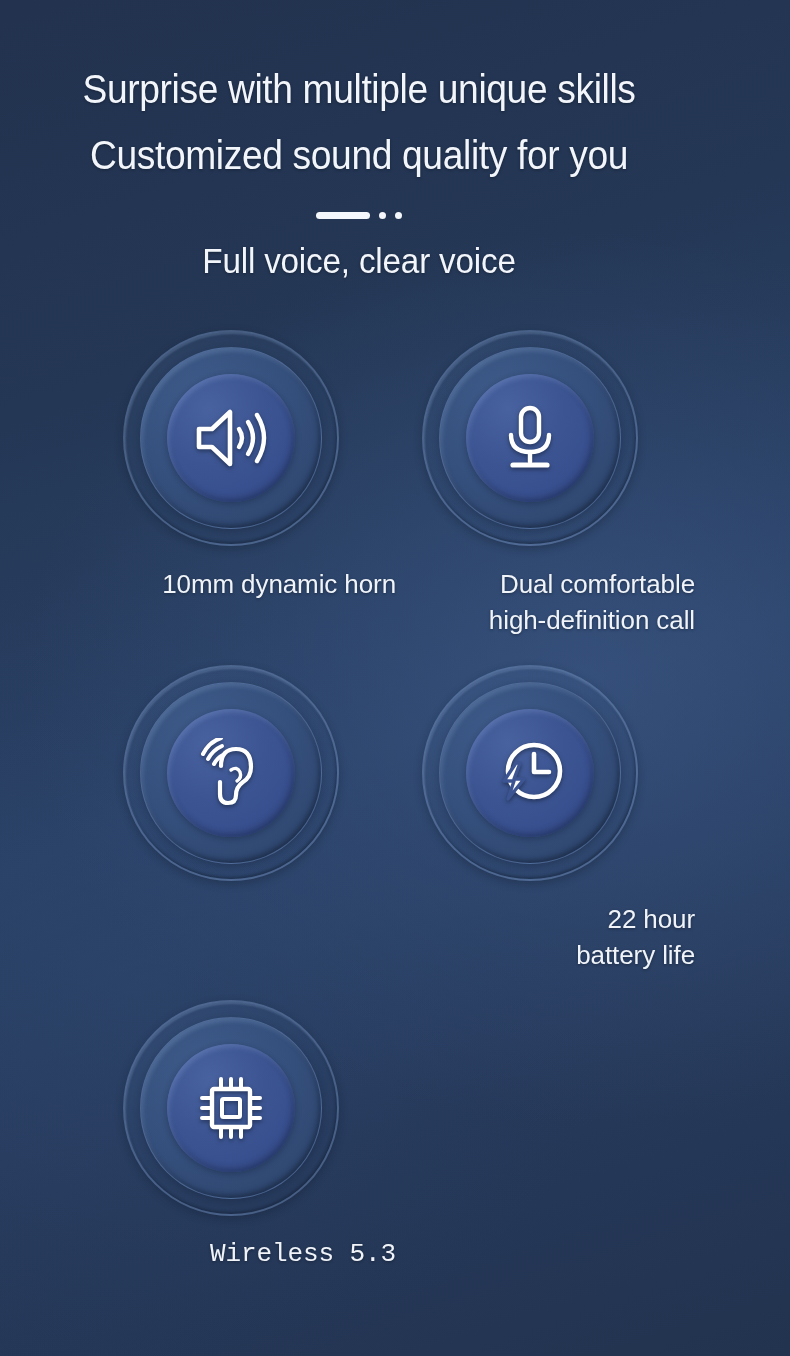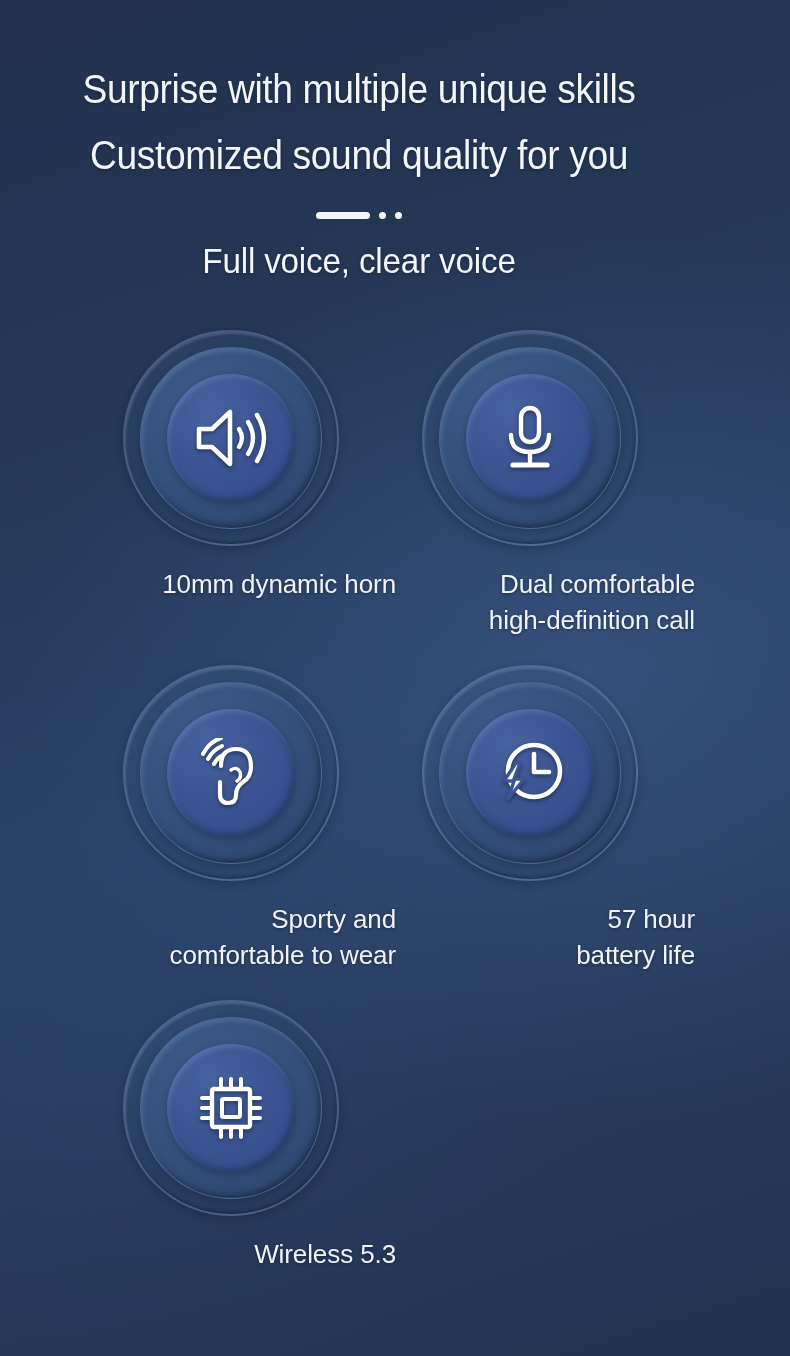--- a/index.html
+++ b/index.html
@@ -89,21 +89,21 @@
   }
   .feature {
     position: absolute;
     width: 330px;
     text-align: right;
   }
   .feature.col-left  { left: 66px; }
   .feature.col-right { left: 365px; }
   .feature.row-1 { top: 0px; }
   .feature.row-2 { top: 335px; }
-  .feature.row-3 { top: 670px; }
+  .feature.row-3 { top: 670px; font-family: Liberation Mono, monospace; }
 
   
   .badge {
     position: relative;
     width: 216px;
     height: 216px;
     margin: 0 auto;
   }
   .ring-outer {
     position: absolute;
@@ -222,37 +222,35 @@
         <div class="ring-inner">
           <svg width="68" height="70" viewBox="0 0 68 70" fill="none">
             <path d="M24 28 Q24 11 39 11 Q54 11 54 29 Q54 39 46 44 Q39 49 39 57 Q39 65 31 65 Q23 65 23 56 L23 44" stroke="#ffffff" stroke-width="4.2" stroke-linecap="round" stroke-linejoin="round" fill="none"></path>
             <path d="M34 32 Q40 28 43 34 Q45 40 40 43" stroke="#ffffff" stroke-width="3.4" stroke-linecap="round" fill="none"></path>
             <path d="M17 26 Q20 20 26 17" stroke="#ffffff" stroke-width="4" stroke-linecap="round" fill="none"></path>
             <path d="M11 21 Q16 12 25 8" stroke="#ffffff" stroke-width="4" stroke-linecap="round" fill="none"></path>
             <path d="M6 16 Q12 4 24 0" stroke="#ffffff" stroke-width="4" stroke-linecap="round" fill="none"></path>
           </svg>
         </div>
       </div>
-      <div class="caption">Sporty and
-comfortable to wear</div>
     </div>
 
     <div class="feature col-right row-2">
       <div class="badge">
         <div class="ring-outer"></div>
         <div class="ring-mid"></div>
         <div class="ring-inner">
           <svg width="72" height="68" viewBox="0 0 72 68" fill="none">
               <circle cx="40" cy="32" r="26" stroke="#ffffff" stroke-width="4.6" fill="none"></circle>
               <path d="M40 15 V33 H55" stroke="#ffffff" stroke-width="4.6" stroke-linecap="round" stroke-linejoin="round" fill="none"></path>
               <path d="M22 24 L10 42 H20 L14 60 L30 40 H20 L26 24 Z" fill="#ffffff" stroke="#3c5592" stroke-width="3.4" stroke-linejoin="round"></path>
           </svg>
         </div>
       </div>
-      <div class="caption">57 hour
+      <div class="caption">22 hour
 battery life</div>
     </div>
 
     <div class="feature col-left row-3">
       <div class="badge">
         <div class="ring-outer"></div>
         <div class="ring-mid"></div>
         <div class="ring-inner">
           <svg width="70" height="70" viewBox="0 0 70 70" fill="none">
             <rect x="16" y="16" width="38" height="38" rx="2" stroke="#ffffff" stroke-width="4.4" fill="none"></rect>

